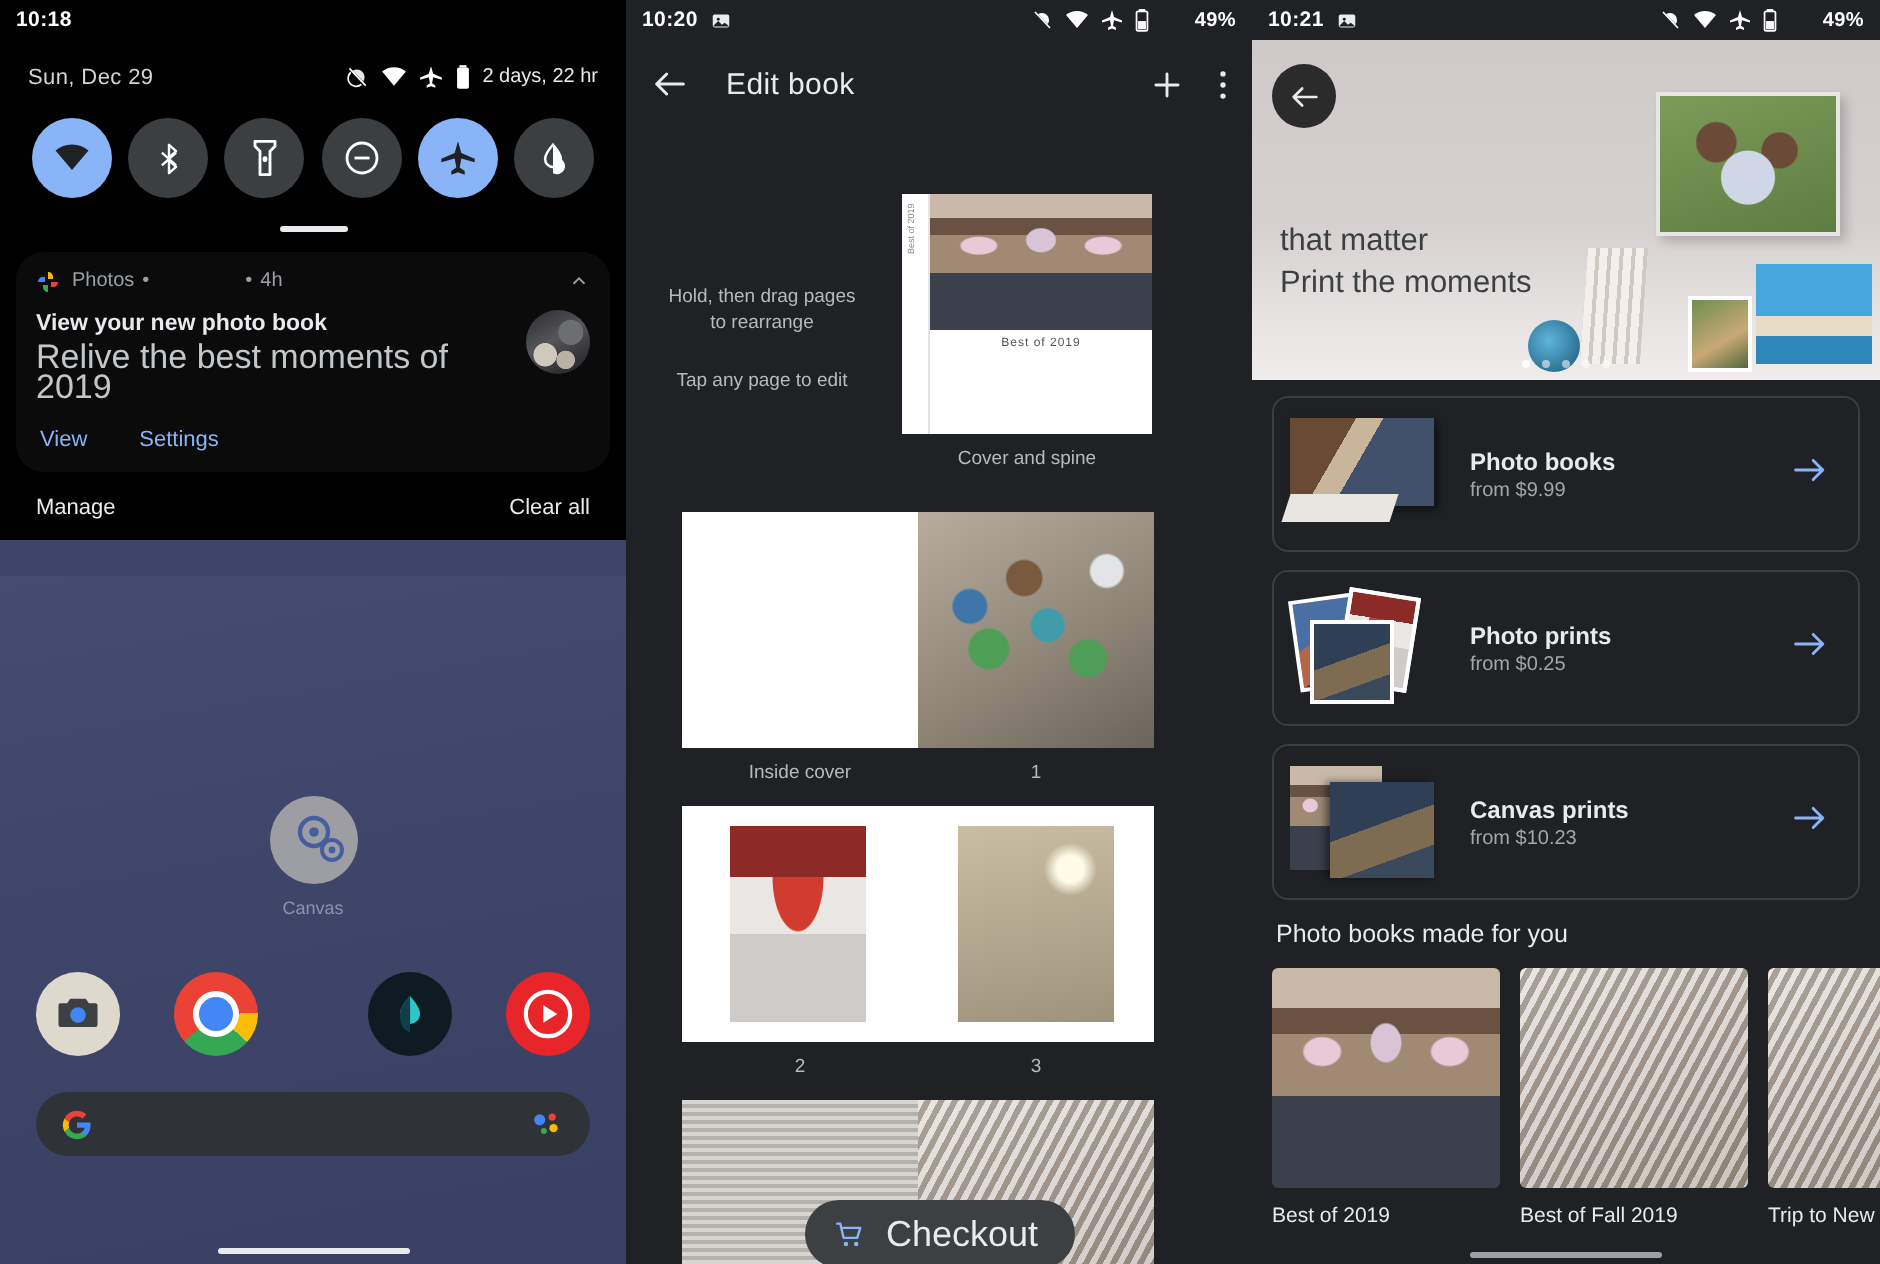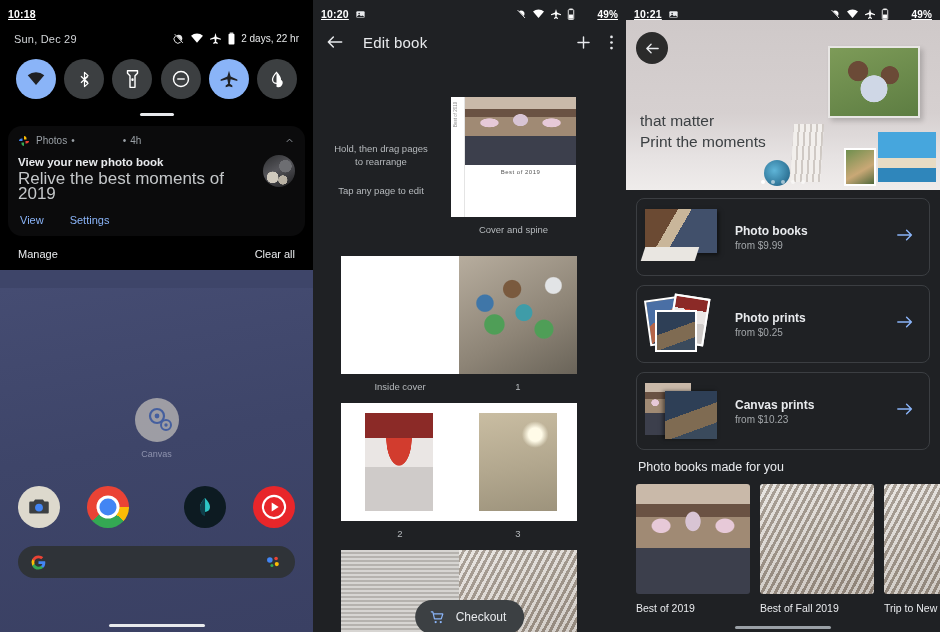--- a/index.html
+++ b/index.html
@@ -12,24 +12,23 @@
   .stage { position: relative; width: 940px; height: 632px; display: flex; }
 
   
   .panel { position: relative; height: 632px; overflow: hidden; }
   #panel-shade   { width: 313px; background: #3e4569; }
   #panel-edit    { width: 313px; background: #1f2124; }
   #panel-store   { width: 314px; background: #1f2124; }
 
   
   .statusbar {
-    height: 20px; display: flex; align-items: flex-end;
+    height: 20px; display: flex; align-items: center;
     padding: 0 8px; font-size: 10.5px; color: #fff; font-weight: bold;
     letter-spacing: .2px;
-    text-decoration: underline;
   }
   .statusbar .clock { flex: 0 0 auto; }
   .statusbar .sb-left-icons { display:flex; align-items:center; gap:4px; margin-left:6px;}
   .statusbar .spacer { flex: 1 1 auto; }
   .statusbar .sb-icons { display: flex; align-items: center; gap: 5px; }
   .batt-pct { font-size: 10px; font-weight: bold; margin-left:17px;}
 
   
   .shade {
     background: #000;
@@ -215,21 +214,21 @@
     background:
       linear-gradient(160deg,#2e3f56 0 45%, #7f6b52 45% 75%, #3a4a5c 75% 100%);
   }
 
   .fab {
     position: absolute; left: 50%; transform: translateX(-50%);
     bottom: 18px; height: 34px; border-radius: 18px;
     background: #3c4043; display: flex; align-items: center;
     padding: 0 18px 0 14px; gap: 10px;
   }
-  .fab-label { font-size: 12px; color: #e8eaed; }
+  .fab-label { font-size: 18px; color: #e8eaed; }
 
   
   .hero {
     height: 170px; position: relative; overflow: hidden;
     background: linear-gradient(180deg,#cfc9c9 0%, #d6d0d0 55%, #e6e2e2 80%, #efeceb 100%);
   }
   .hero-back {
     position: absolute; left: 10px; top: 12px;
     width: 32px; height: 32px; border-radius: 50%;
     background: #2b2b2b; display:flex;align-items:center;justify-content:center;

